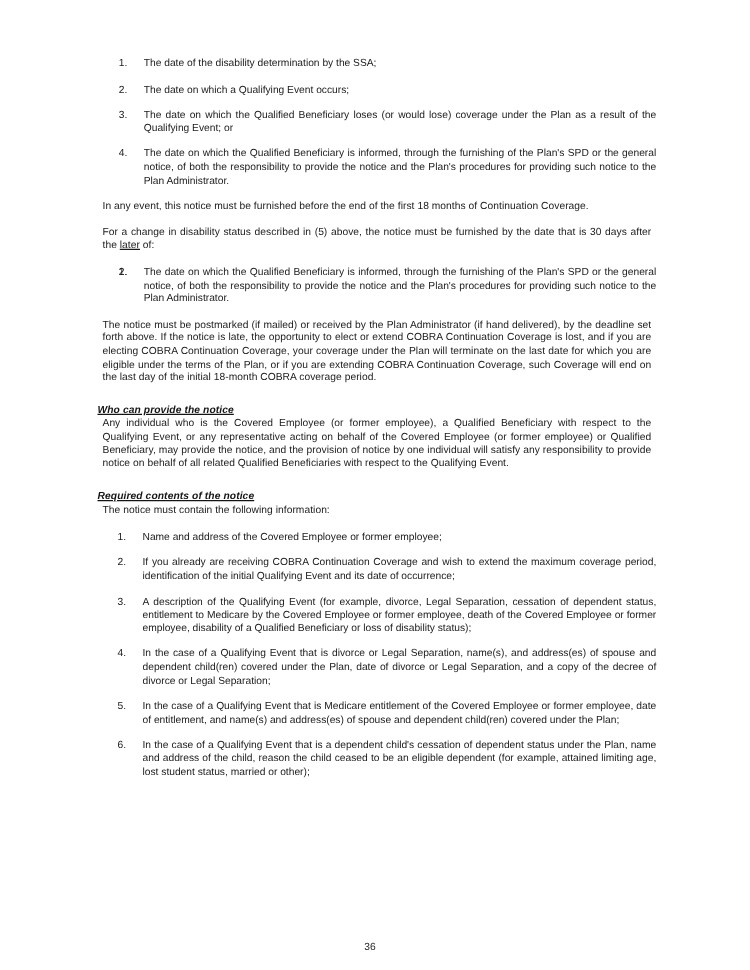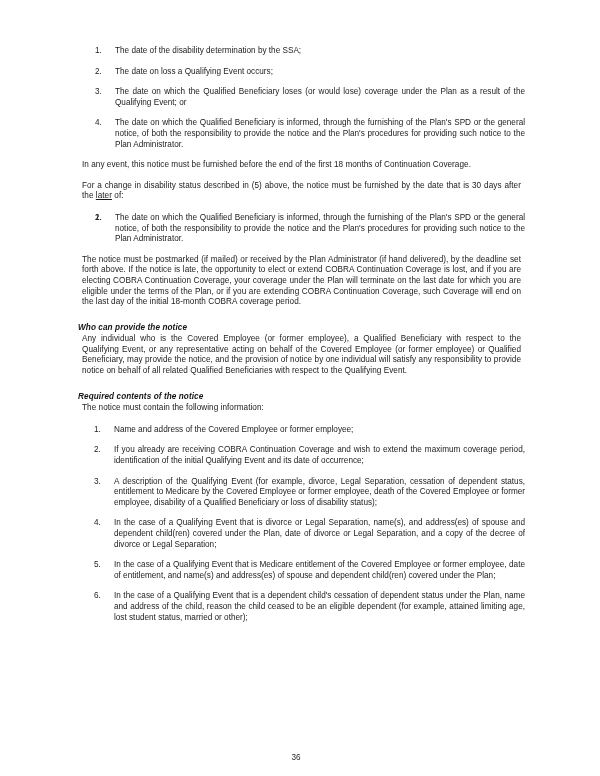--- a/index.html
+++ b/index.html
@@ -47,20 +47,21 @@
 
   
   .heading {
     font-size: 8.2px;
     line-height: 10.6px;
     font-weight: bold;
     font-style: italic;
     margin: 0;
     color: #141414;
     letter-spacing: 0.01em;
+    text-decoration: underline;
   }
   .heading.gap-above { margin-top: 15px; }
 
   
   .numlist {
     margin: 0;
     padding: 0;
     list-style: none;
   }
   .numlist.gap-above { margin-top: 11px; }
@@ -126,21 +127,21 @@
 <div class="page">
   <div class="content">
 
     <ol class="numlist indent-a">
       <li>
         <span class="marker">1.</span>
         <span>The date of the disability determination by the SSA;</span>
       </li>
       <li>
         <span class="marker">2.</span>
-        <span>The date on loss a Qualifying Event occurs;</span>
+        <span>The date on which a Qualifying Event occurs;</span>
       </li>
       <li>
         <span class="marker">3.</span>
         <span>The date on which the Qualified Beneficiary loses (or would lose) coverage under the Plan as a result of the Qualifying Event; or</span>
       </li>
       <li>
         <span class="marker">4.</span>
         <span>The date on which the Qualified Beneficiary is informed, through the furnishing of the Plan's SPD or the general notice, of both the responsibility to provide the notice and the Plan's procedures for providing such notice to the Plan Administrator.</span>
       </li>
     </ol>

